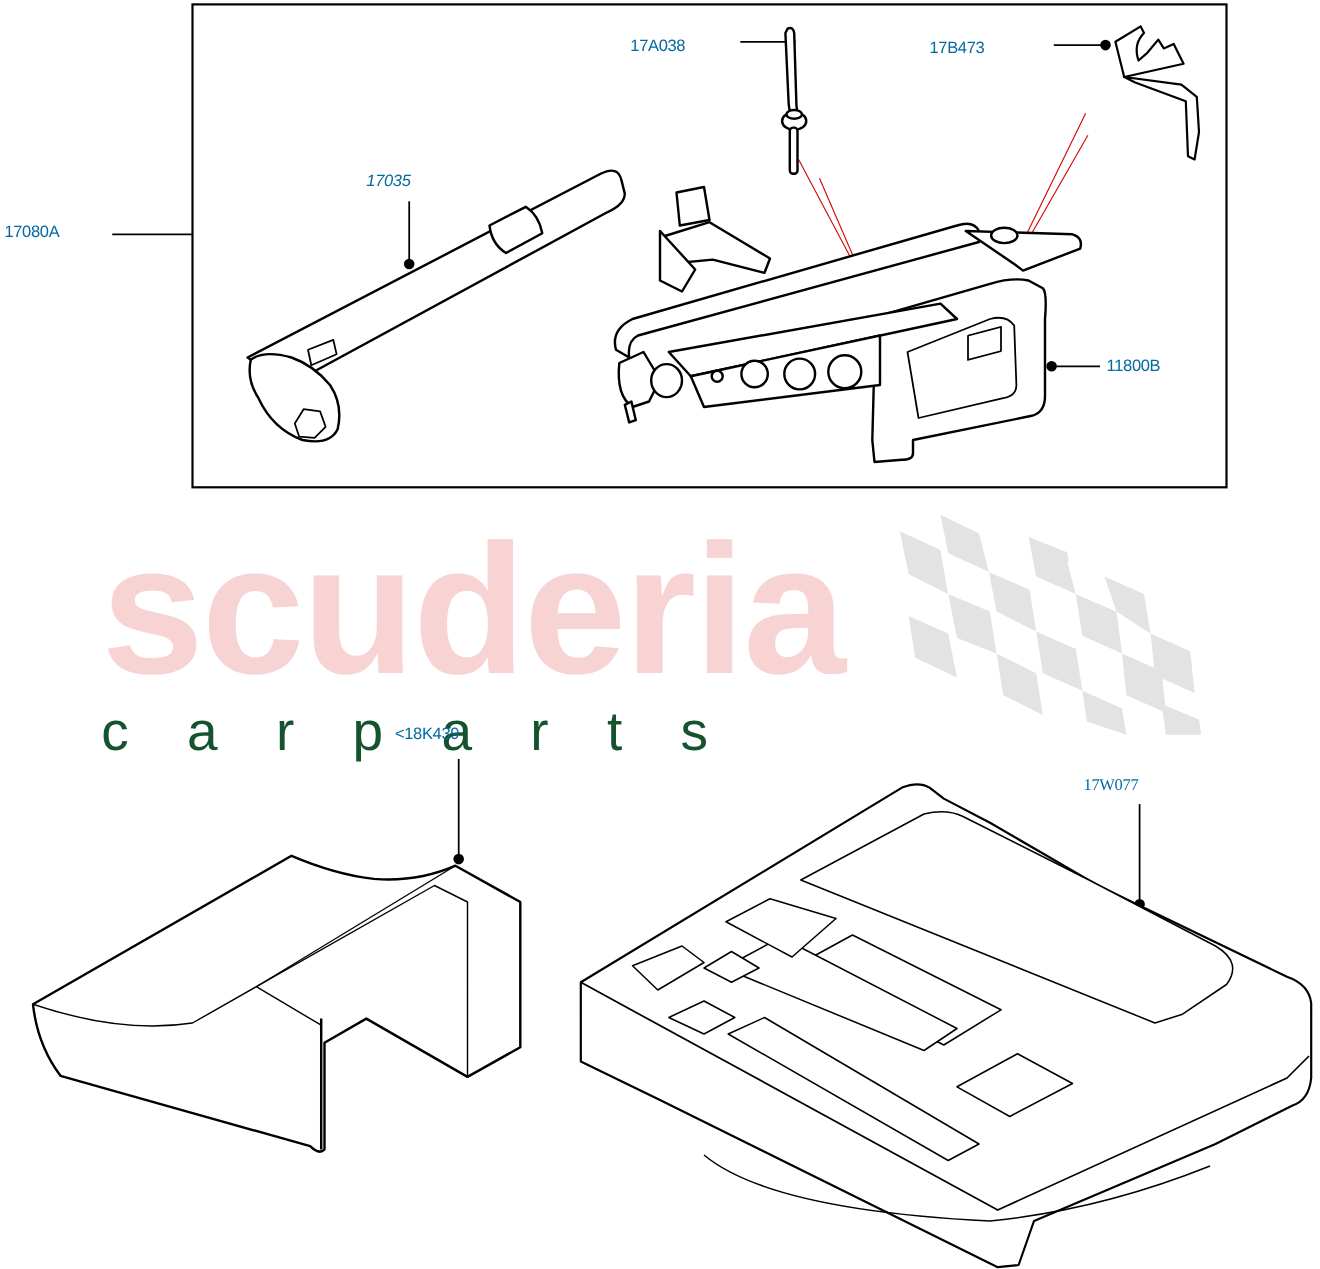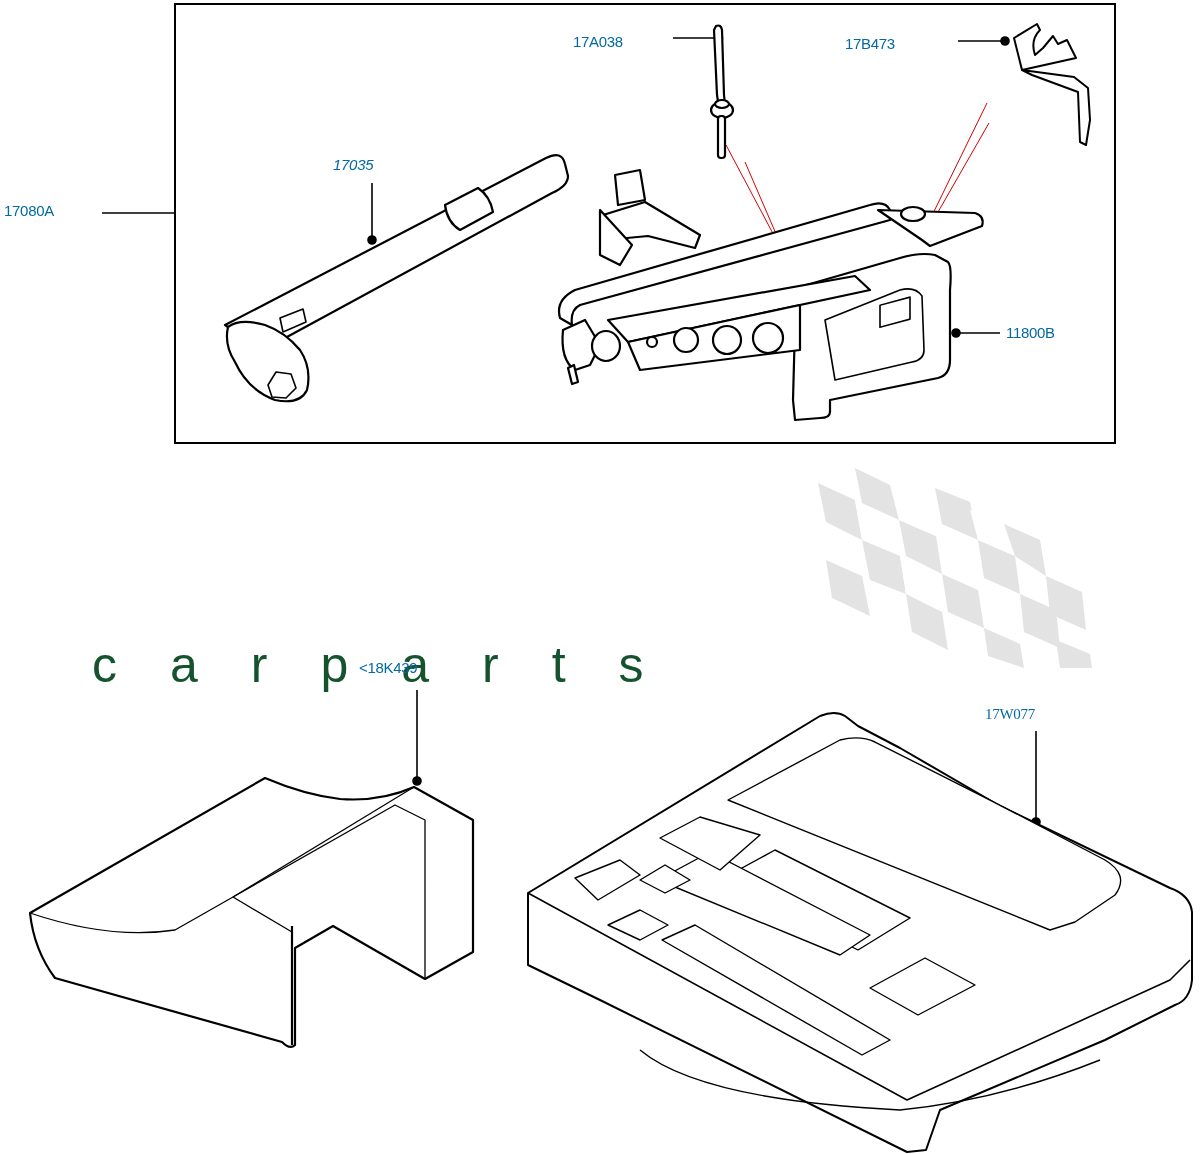--- a/index.html
+++ b/index.html
@@ -12,20 +12,21 @@
               font-weight: bold; font-size: 168px; color: #f7d3d3; letter-spacing: -2px; line-height: 1; }
     .wm-small { position: absolute; left: 92px; top: 640px; font-family: "Liberation Sans", sans-serif;
                 font-size: 50px; color: #14532d; letter-spacing: 53px; line-height: 1; }
     svg { position: absolute; left: 0; top: 0; }
   </style>
 </head>
 <body>
 
 <div id="stage">
 
+  <div class="wm-big">scuderia</div>
   <div class="wm-small">carparts</div>
 
   <svg width="1200" height="1154" viewBox="0 0 1200 1154">
 
     <g fill="#e3e3e3">
       <polygon points="818,483 855,500 862,540 826,522"></polygon>
       <polygon points="862,540 900,556 906,594 870,580"></polygon>
       <polygon points="855,500 892,462 899,502 862,540" fill="#ffffff"></polygon>
       <polygon points="855,468 890,485 899,520 862,503"></polygon>
       <polygon points="899,520 936,536 942,574 906,556"></polygon>

